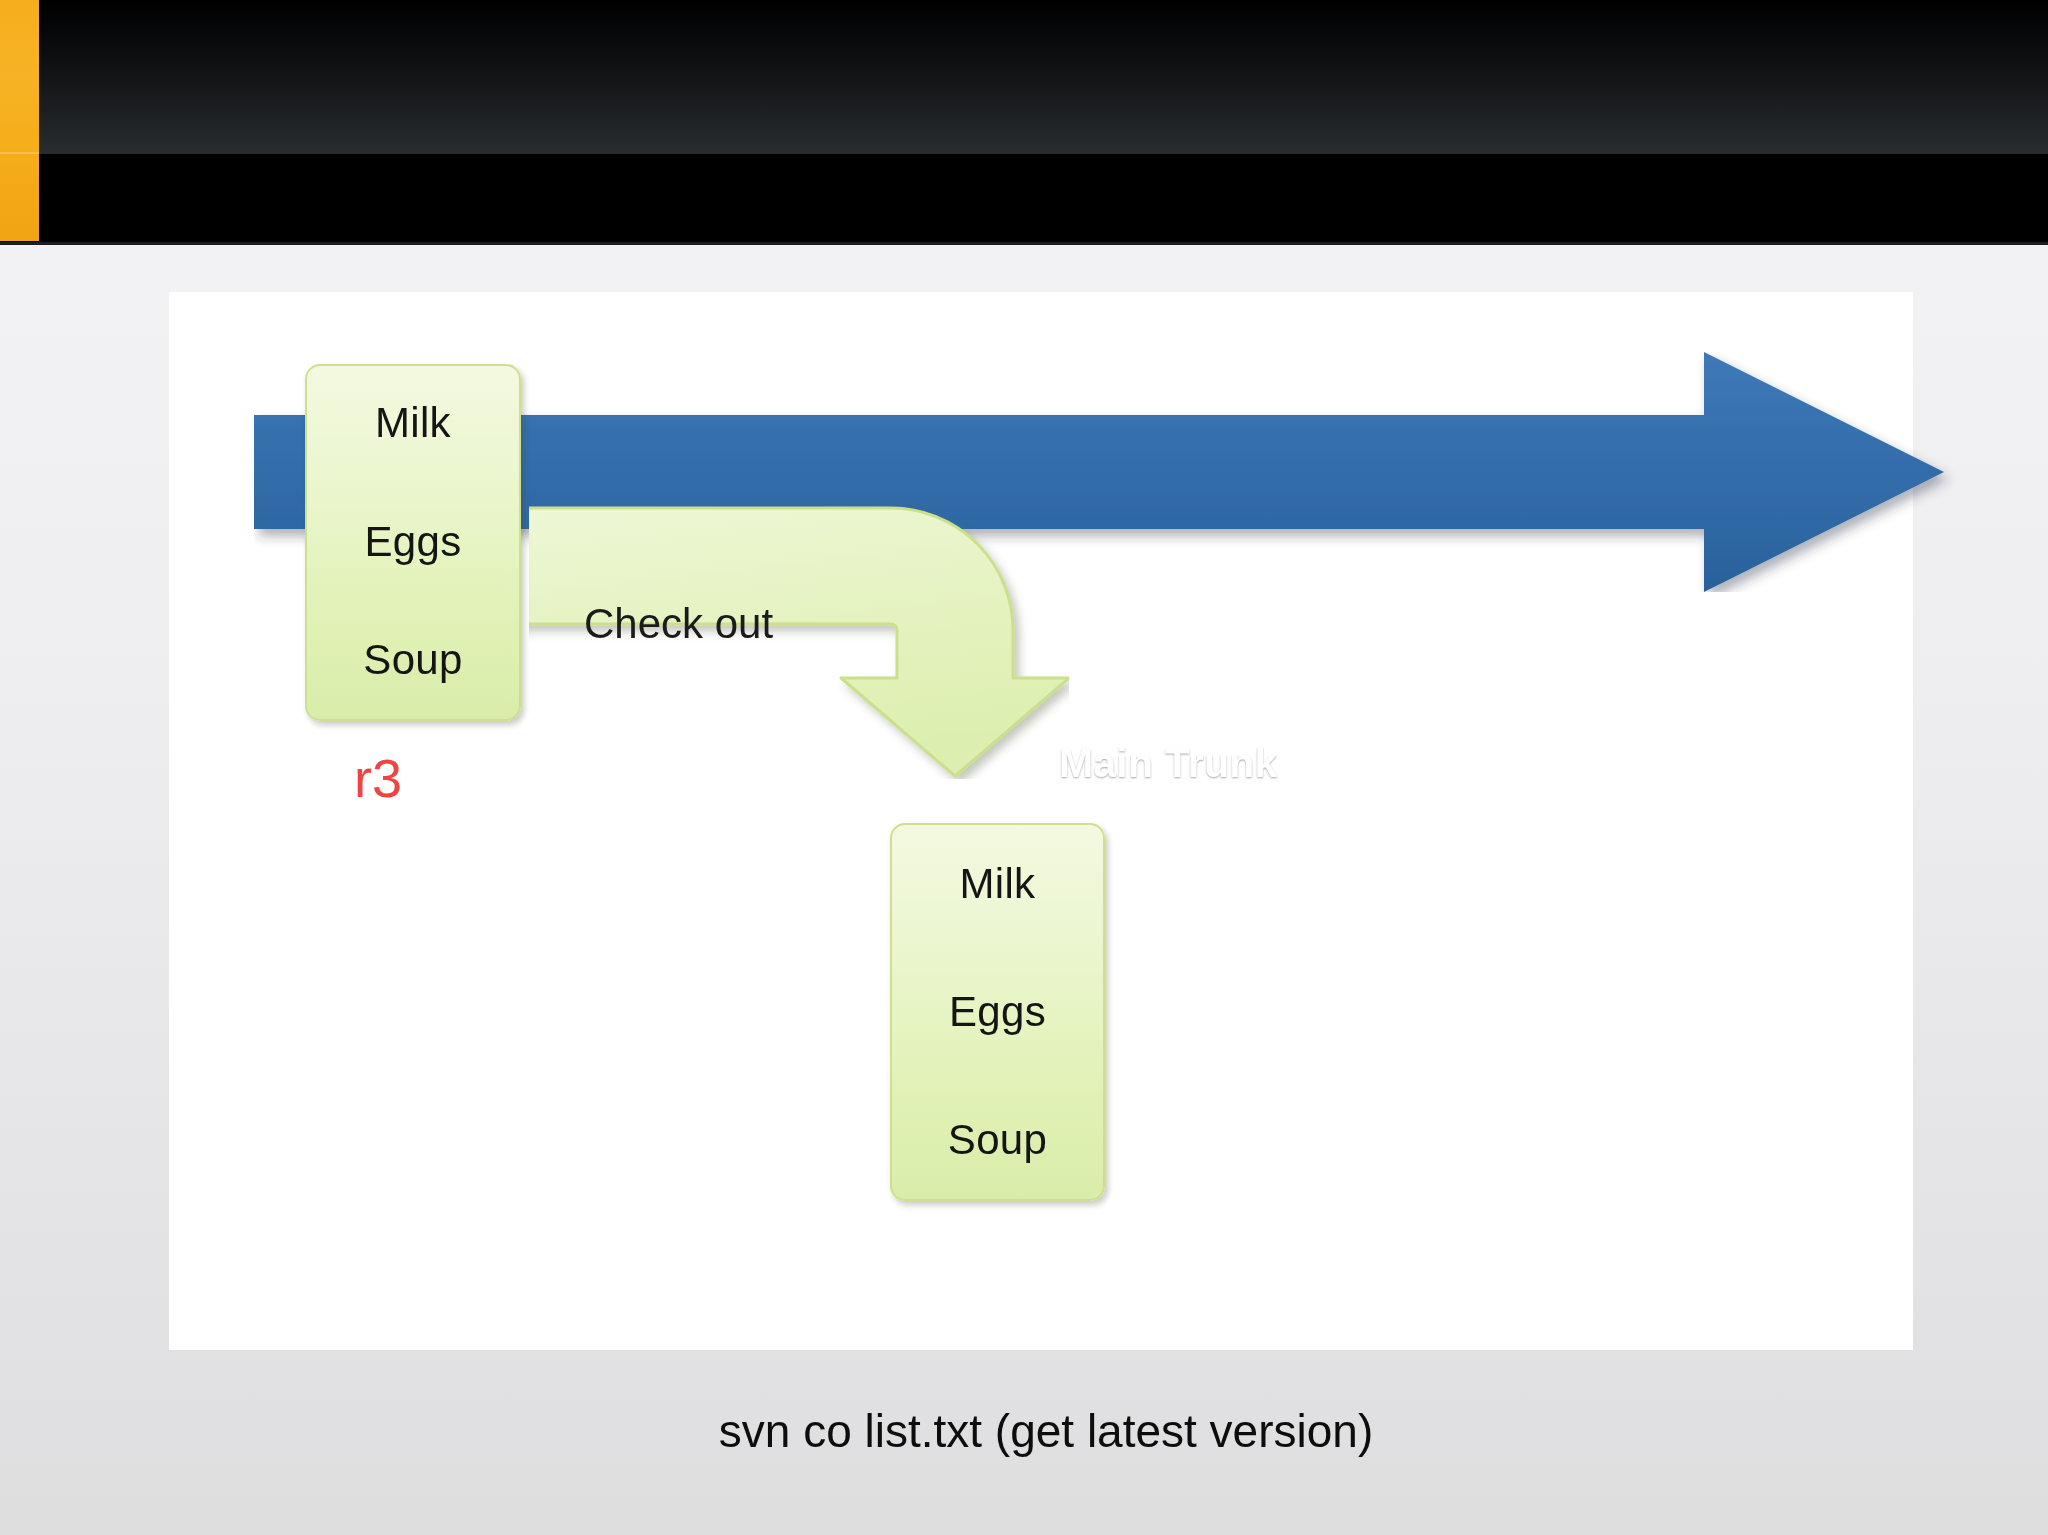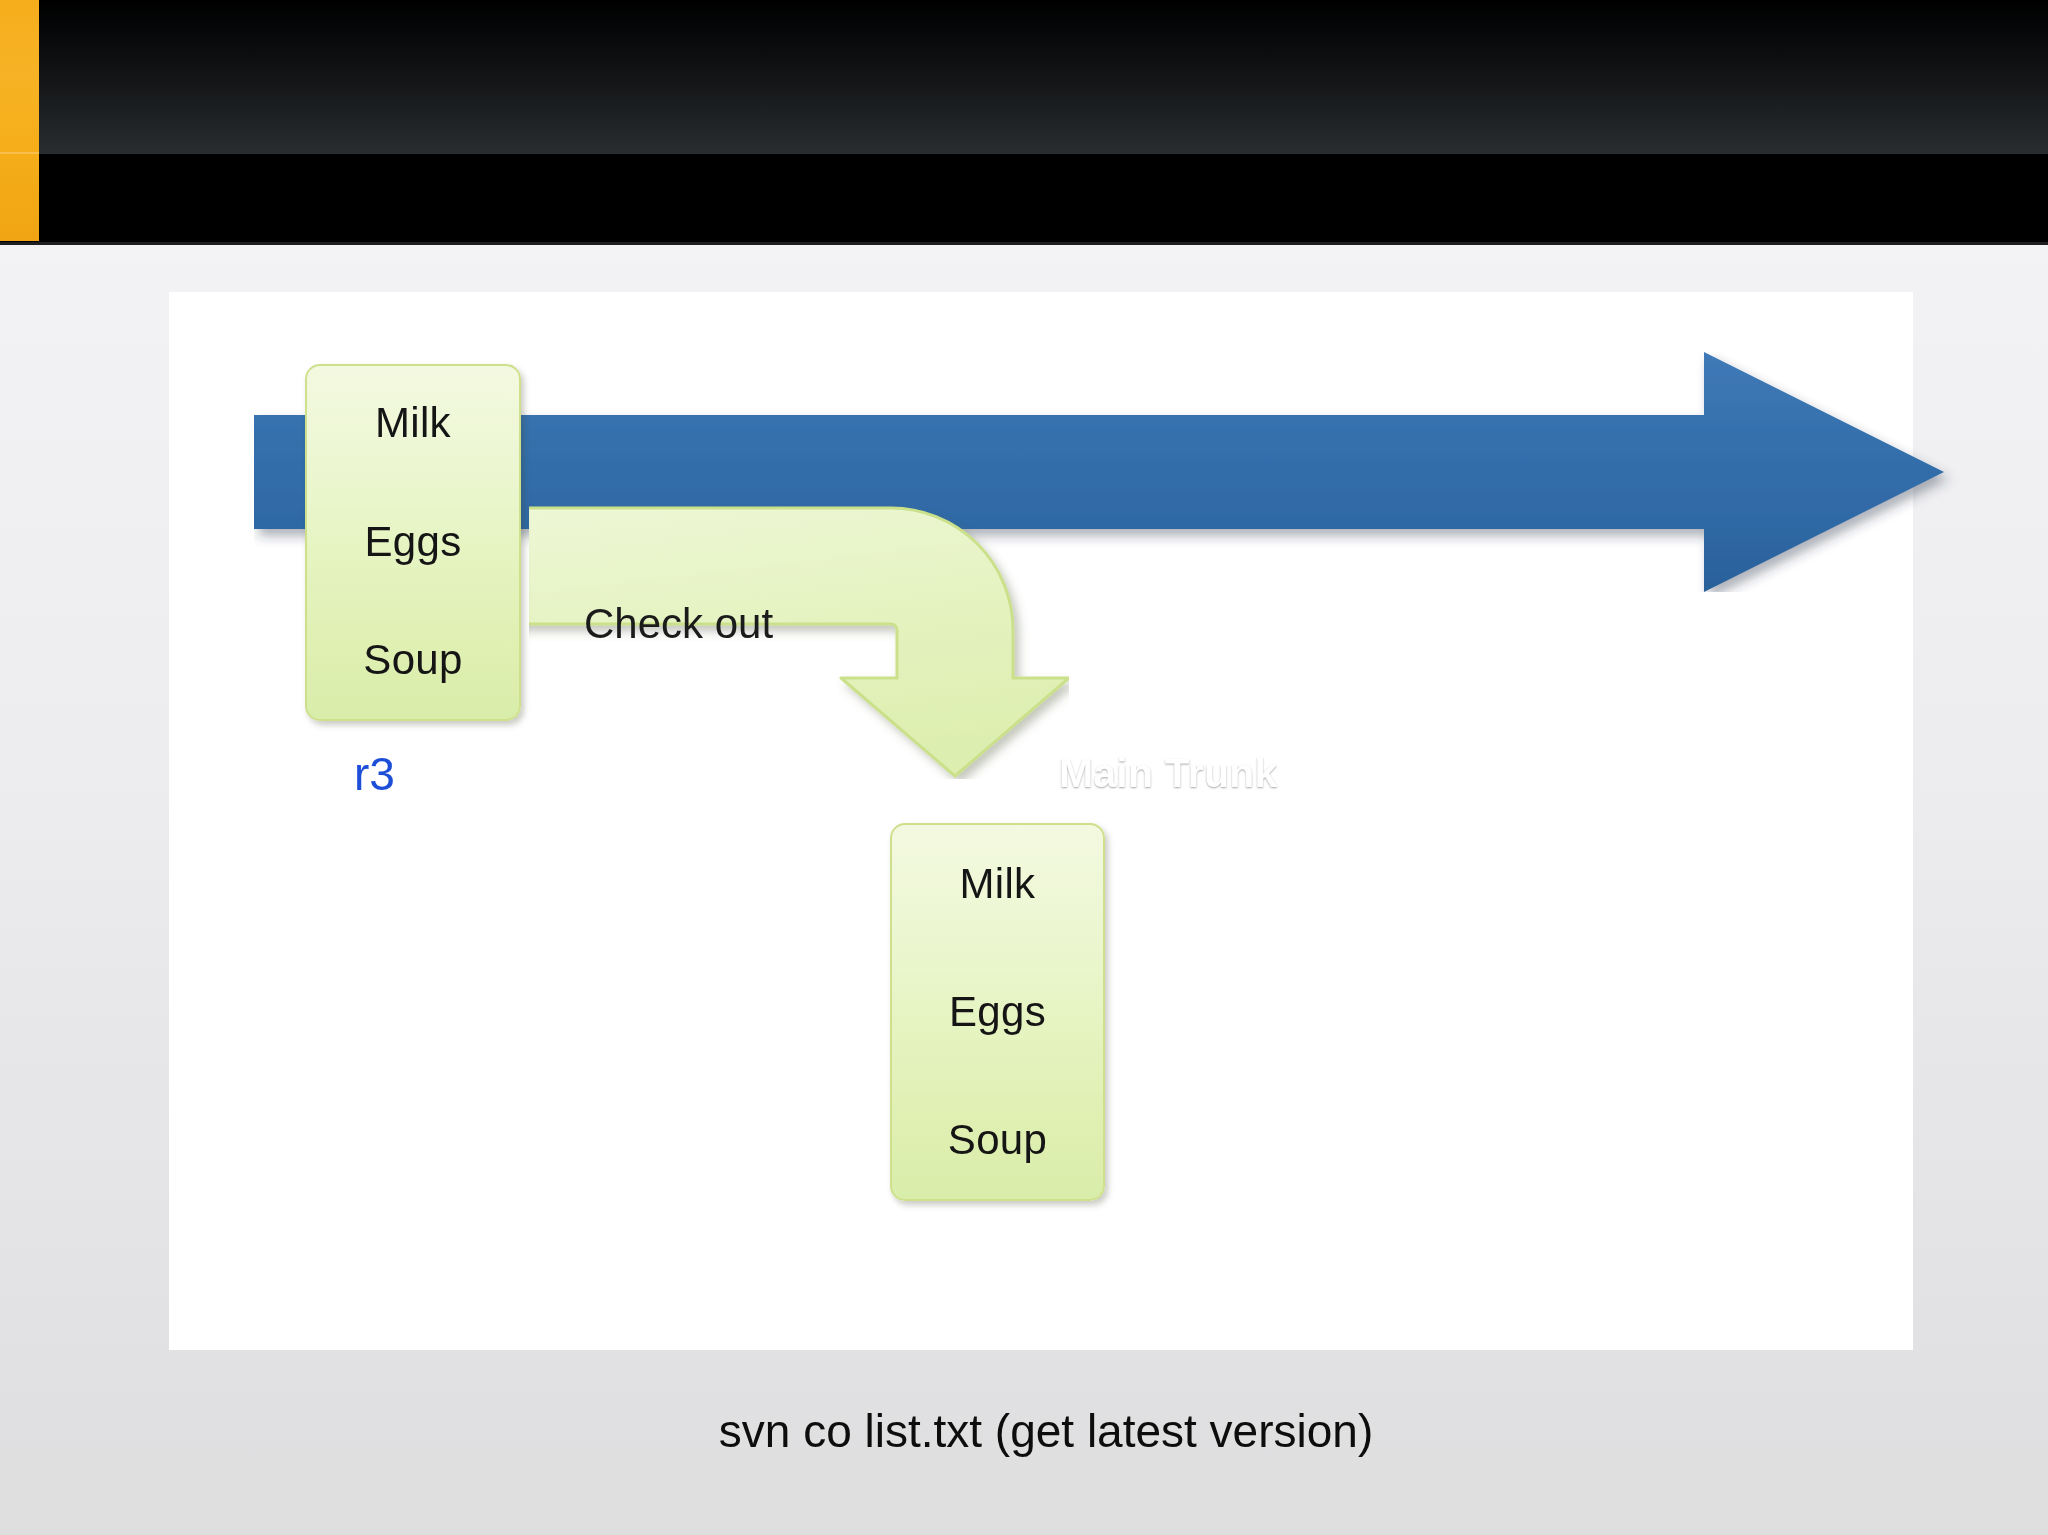--- a/index.html
+++ b/index.html
@@ -110,21 +110,21 @@
   #main-trunk-arrow {
     position: absolute;
     left: 85px;
     top: 60px;
     width: 1705px;
     height: 240px;
   }
   #main-trunk-label {
     position: absolute;
     left: 890px;
-    top: 458px;
+    top: 448px;
     font-size: 41px;
     font-weight: 600;
     color: #ffffff;
     letter-spacing: 0.2px;
     white-space: nowrap;
     text-shadow: 0 1px 2px rgba(0,0,0,0.35);
   }
 
   
   #checkout-arrow {
@@ -186,23 +186,23 @@
     width: 215px;
     height: 378px;
     padding-top: 38px;
   }
   #file-box-working .file-box-line { margin-bottom: 38px; }
 
   #revision-label {
     position: absolute;
     left: 185px;
     top: 455px;
-    font-size: 46px;
+    font-size: 54px;
     font-weight: 500;
-    color: #1d4ed8;
+    color: #ef4444;
     white-space: nowrap;
   }
 
   
   #caption {
     position: absolute;
     left: 0;
     top: 1404px;
     width: 2048px;
     text-align: center;

